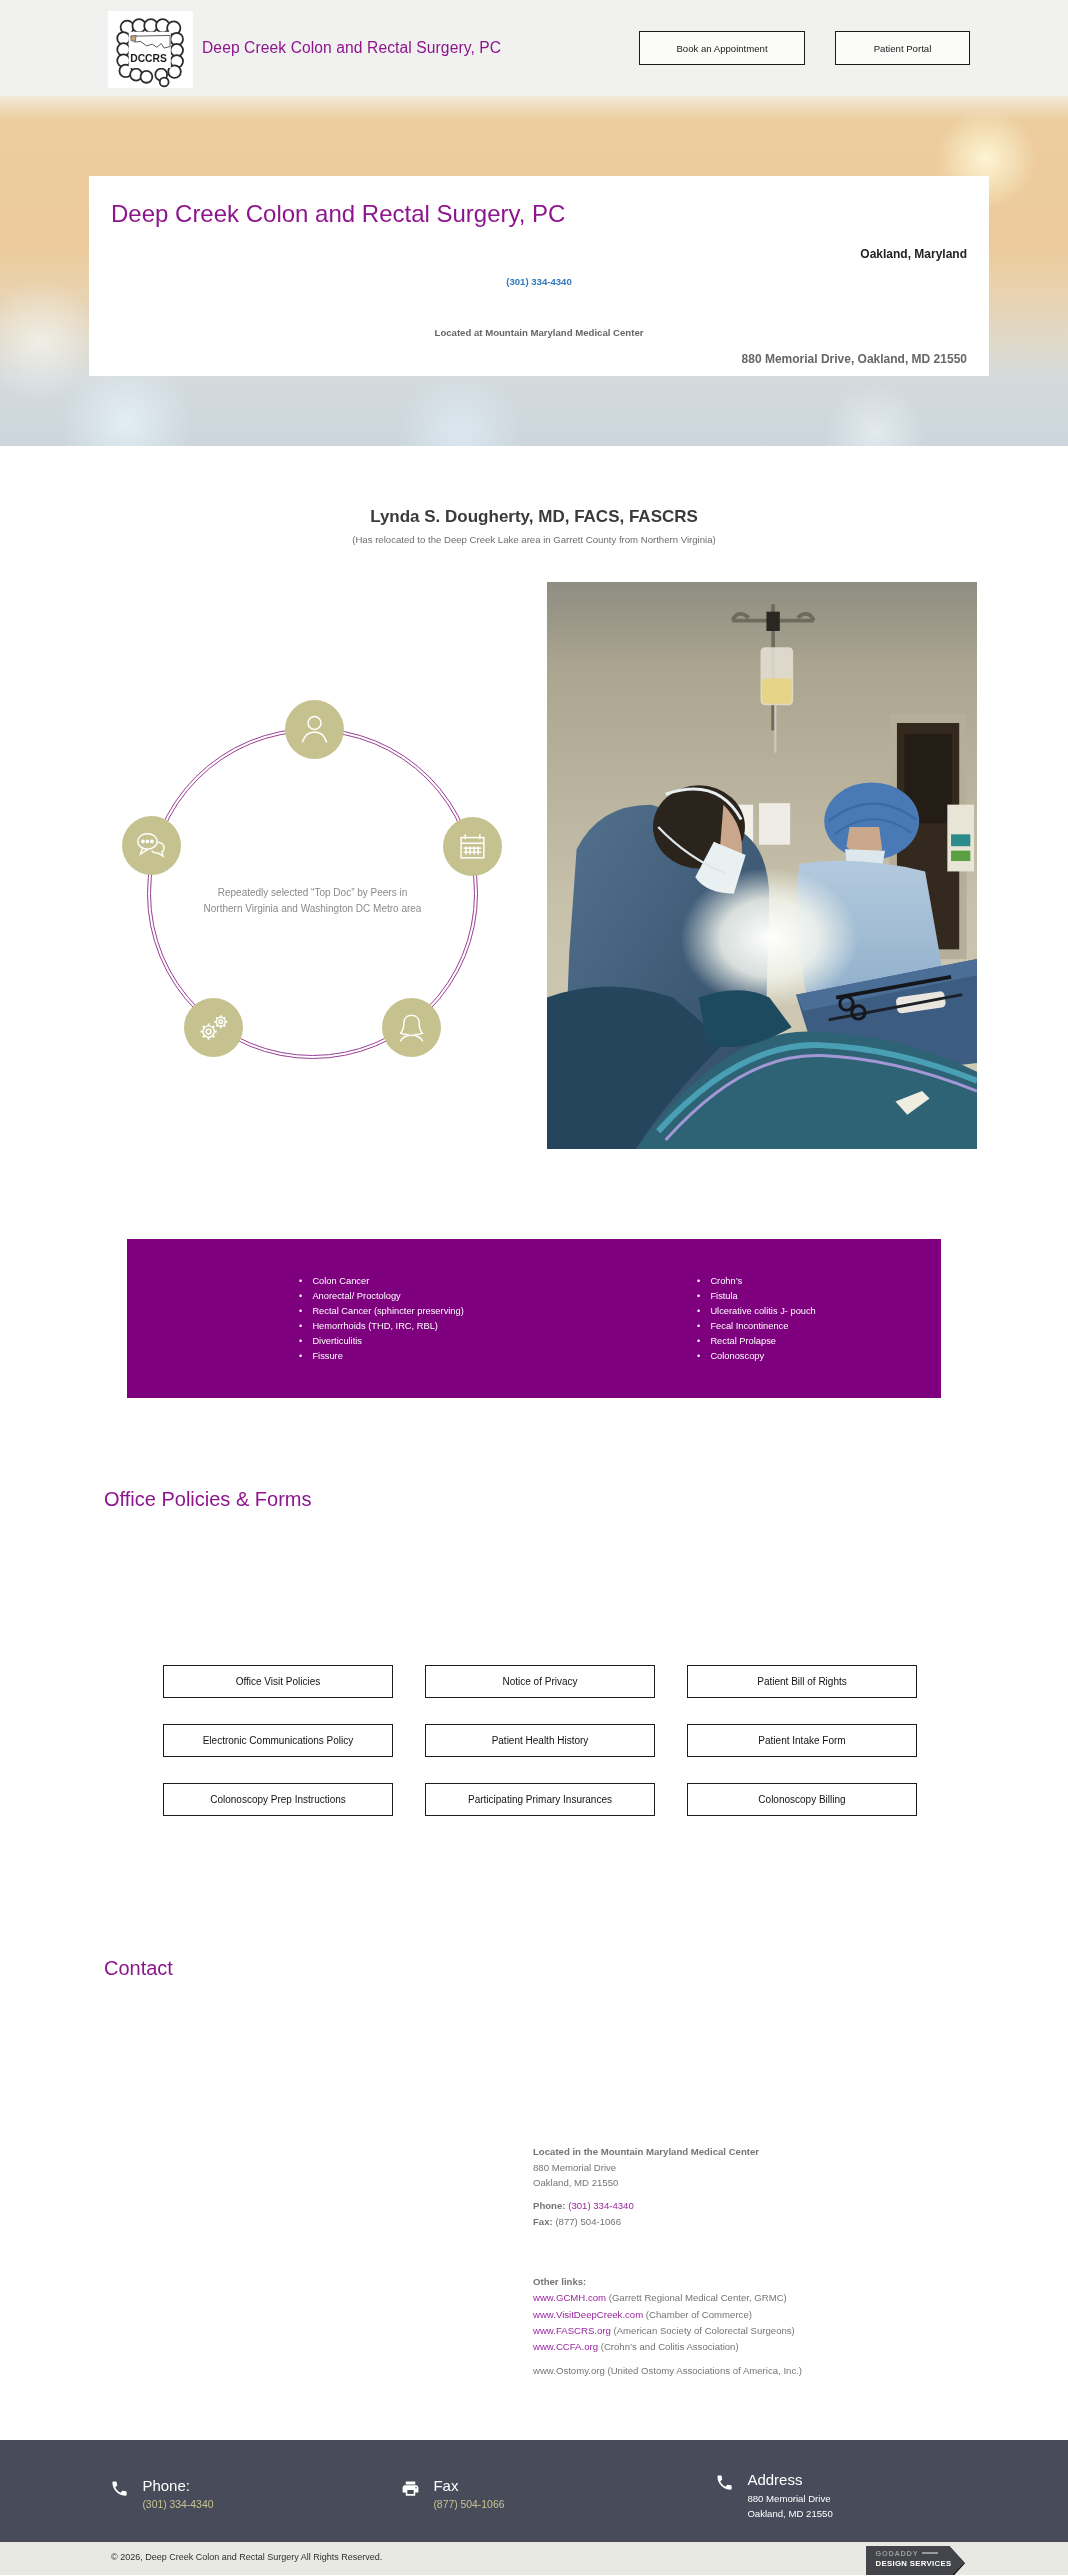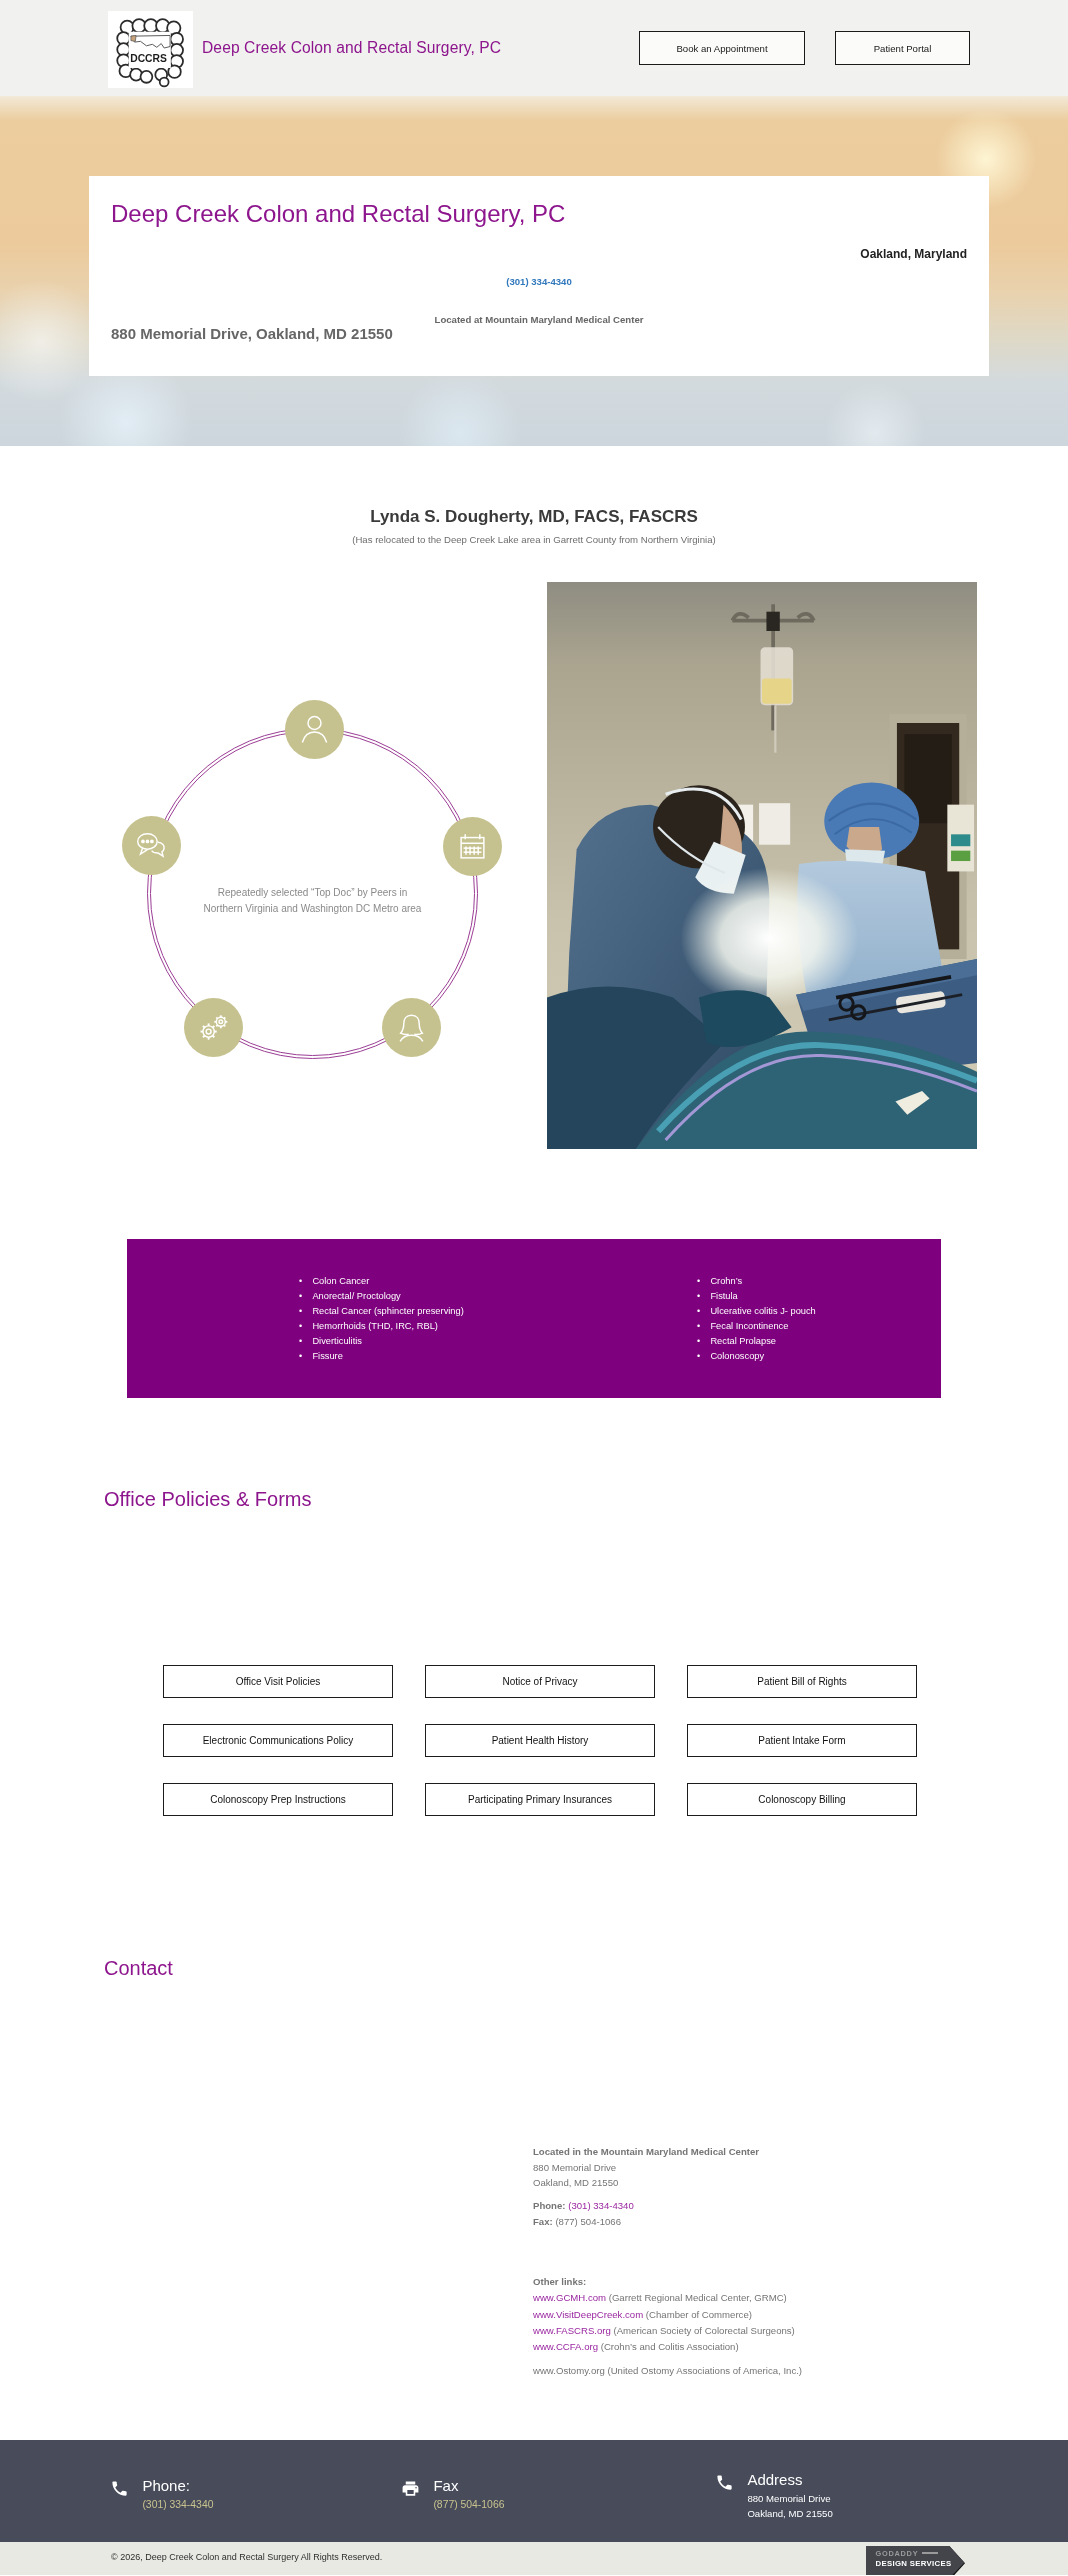--- a/index.html
+++ b/index.html
@@ -23,22 +23,22 @@
       radial-gradient(circle 89px at 126px 326px, rgba(228,239,247,.9), rgba(228,239,247,0) 75%),
       radial-gradient(circle 82px at 460px 337px, rgba(223,236,245,.8), rgba(223,236,245,0) 75%),
       radial-gradient(circle 67px at 875px 337px, rgba(235,242,246,.7), rgba(235,242,246,0) 75%),
       linear-gradient(180deg,#f2e9d8 0%,#eccd9e 7%,#ecca9b 42%,#e9d2ae 56%,#ded9c8 70%,#d3dade 82%,#ccd6dc 100%);
   }
   .hero-card { position:absolute; left:89px; top:80px; width:900px; height:200px; background:#fff; padding:24px 22px 0 22px; }
   .hero-title { font-size:24px; color:#8d158d; font-weight:400; }
   .hero-loc { text-align:right; font-size:12px; font-weight:bold; color:#222; margin-top:19px; }
   .hero-phone-row { text-align:center; margin-top:13.4px; }
   .hero-phone { font-size:9.6px; font-weight:bold; color:#3178bd; text-decoration:none; }
-  .hero-line1 { text-align:center; font-size:9.6px; font-weight:bold; color:#666; margin-top:26px; }
-  .hero-line2 { text-align:left; font-size:15px; font-weight:bold; color:#666; }
+  .hero-line1 { text-align:center; font-size:9.6px; font-weight:bold; color:#666; margin-top:39px; }
+  .hero-line2 { text-align:right; font-size:12px; font-weight:bold; color:#666; margin-top:14px; }
 
   
   .doctor { height:717px; position:relative; background:#fff; }
   .doc-name { padding-top:61px; text-align:center; font-size:17px; color:#3a3a3a; }
   .doc-sub { text-align:center; font-size:9.6px; color:#6e6e6e; margin-top:7.4px; }
   .diagram { position:absolute; left:111px; top:252px; width:415px; height:386px; }
   .ring { position:absolute; left:36px; top:30px; width:331px; height:331px; border:0.7px solid #9b3d95; border-radius:50%; }
   .ring::before { content:""; position:absolute; left:2.2px; top:2.2px; right:2.2px; bottom:2.2px; border:0.7px solid #9b3d95; border-radius:50%; }
   .node { position:absolute; width:59px; height:59px; border-radius:50%; background:#c6c28f; display:flex; align-items:center; justify-content:center; }
   .node svg { width:39px; height:39px; }

